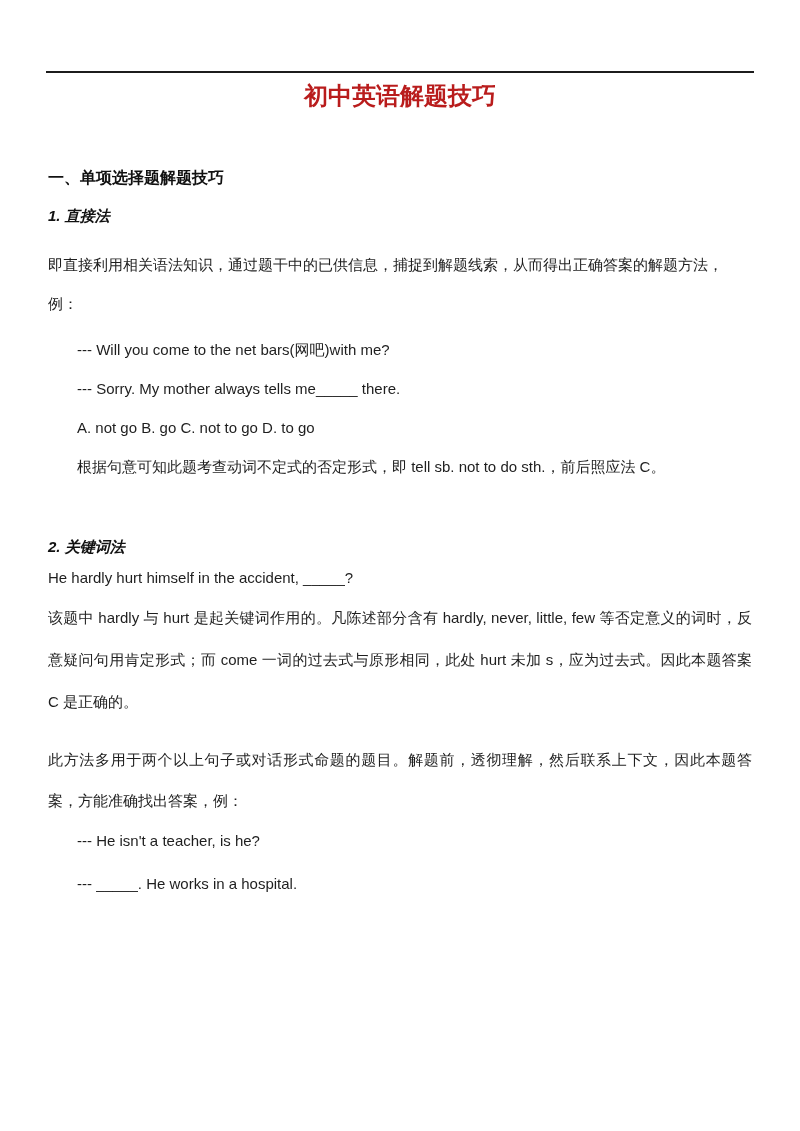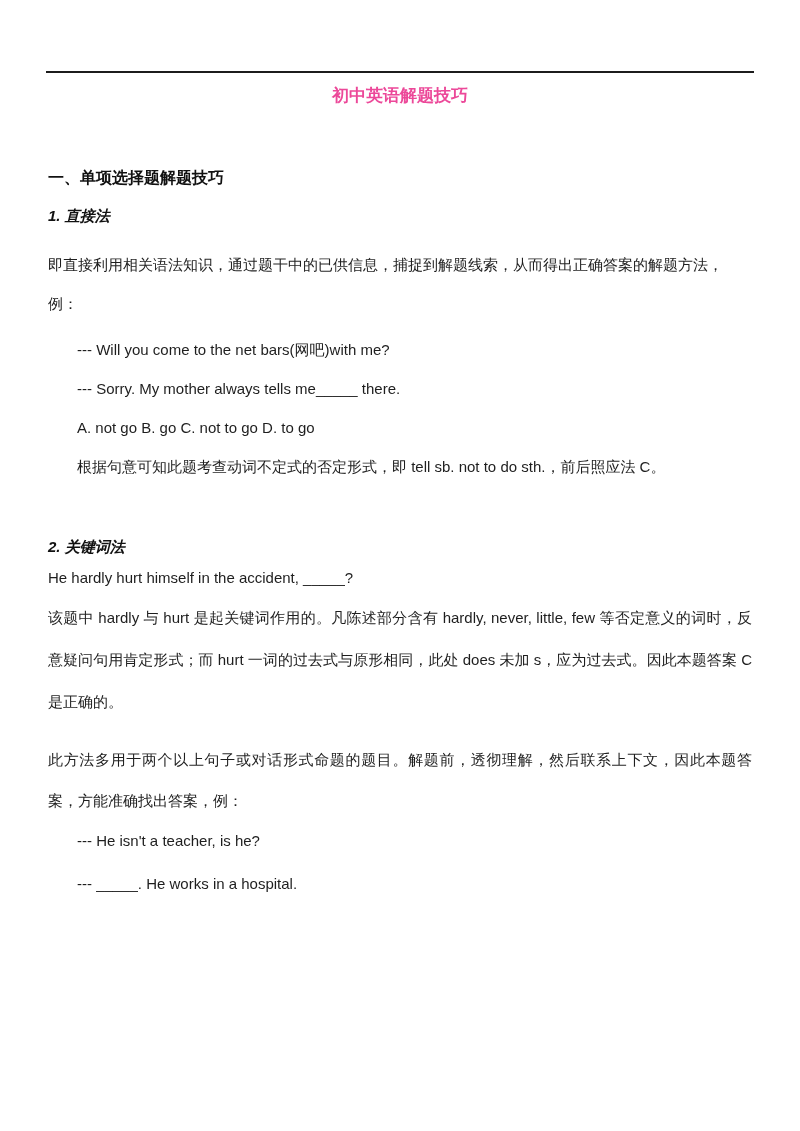--- a/index.html
+++ b/index.html
@@ -20,25 +20,25 @@
   .rule {
     margin: 71px 46px 0 46px;
     border-top: 2px solid #1c1c1c;
     height: 0;
   }
   .content {
     padding: 0 48px;
   }
   .doc-title {
     margin-top: 9px;
-    font-size: 17px;
+    font-size: 24px;
     line-height: 28px;
     font-weight: 700;
     text-align: center;
-    color: #ec4899;
+    color: #b91c1c;
   }
   .main-heading {
     margin-top: 56px;
     font-size: 16px;
     line-height: 24px;
     font-weight: 700;
     color: #111;
   }
   .sub-heading {
     font-size: 15px;
@@ -90,21 +90,21 @@
       <div class="line mt-intro1">即直接利用相关语法知识，通过题干中的已供信息，捕捉到解题线索，从而得出正确答案的解题方法，例：</div>
       <div class="line indent mt-exfirst">--- Will you come to the net bars(网吧)with me?</div>
       <div class="line indent">--- Sorry. My mother always tells me_____ there.</div>
       <div class="line indent">A. not go B. go C. not to go D. to go</div>
       <div class="line indent">根据句意可知此题考查动词不定式的否定形式，即 tell sb. not to do sth.，前后照应法 C。</div>
     </div>
 
     <div>
       <div class="sub-heading mt-sub2">2. 关键词法</div>
       <div class="line">He hardly hurt himself in the accident, _____?</div>
-      <div class="para2">该题中 hardly 与 hurt 是起关键词作用的。凡陈述部分含有 hardly, never, little, few 等否定意义的词时，反意疑问句用肯定形式；而 hurt 一词的过去式与原形相同，此处 does 未加 s，应为过去式。因此本题答案 C 是正确的。</div>
+      <div class="para2">该题中 hardly 与 hurt 是起关键词作用的。凡陈述部分含有 hardly, never, little, few 等否定意义的词时，反意疑问句用肯定形式；而 come 一词的过去式与原形相同，此处 hurt 未加 s，应为过去式。因此本题答案 C 是正确的。</div>
     </div>
 
     <div>
       <div class="para mt-para">此方法多用于两个以上句子或对话形式命题的题目。解题前，透彻理解，然后联系上下文，因此本题答案，方能准确找出答案，例：</div>
       <div class="line indent">--- He isn't a teacher, is he?</div>
       <div class="line indent mt-ex4">--- _____. He works in a hospital.</div>
     </div>
 
   </div>
 </div>

